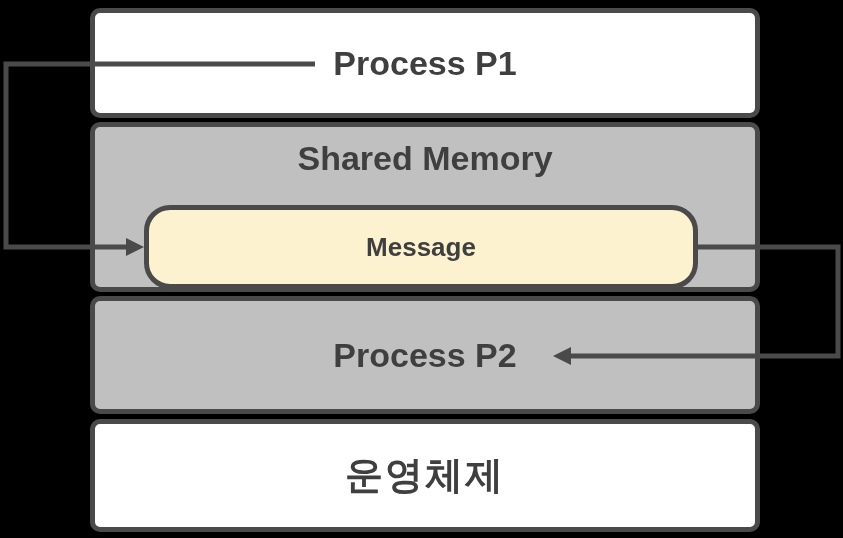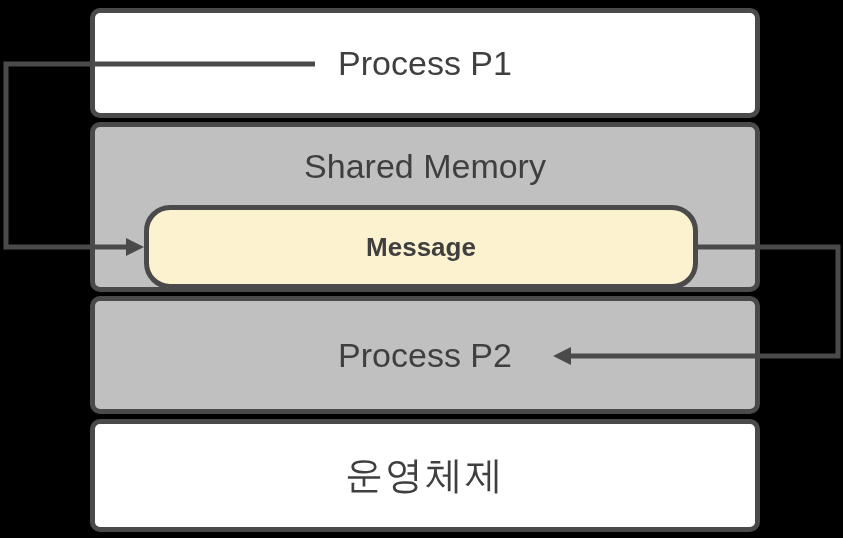--- a/index.html
+++ b/index.html
@@ -26,30 +26,30 @@
     left: 90px;
     width: 670px;
     border: 5px solid var(--box-border);
     border-radius: 10px;
     display: flex;
     align-items: center;
     justify-content: center;
   }
   .box .label {
     font-size: 34px;
-    font-weight: normal;
+    font-weight: bold;
     color: var(--text);
     white-space: nowrap;
   }
   .box-white { background: var(--white-fill); }
   .box-gray  { background: var(--gray-fill); }
 
   .box-p1  { top: 8px;   height: 110px; }
   .box-shm { top: 122px; height: 170px; align-items: flex-start; }
-  .box-shm .label { margin-top: 20px; }
+  .box-shm .label { margin-top: 12px; }
   .box-p2  { top: 296px; height: 118px; }
   .box-os  { top: 419px; height: 113px; }
   .box-os .label { font-size: 38px; letter-spacing: 2px; }
 
   .message-box {
     position: absolute;
     left: 144px;
     top: 205px;
     width: 554px;
     height: 84px;

